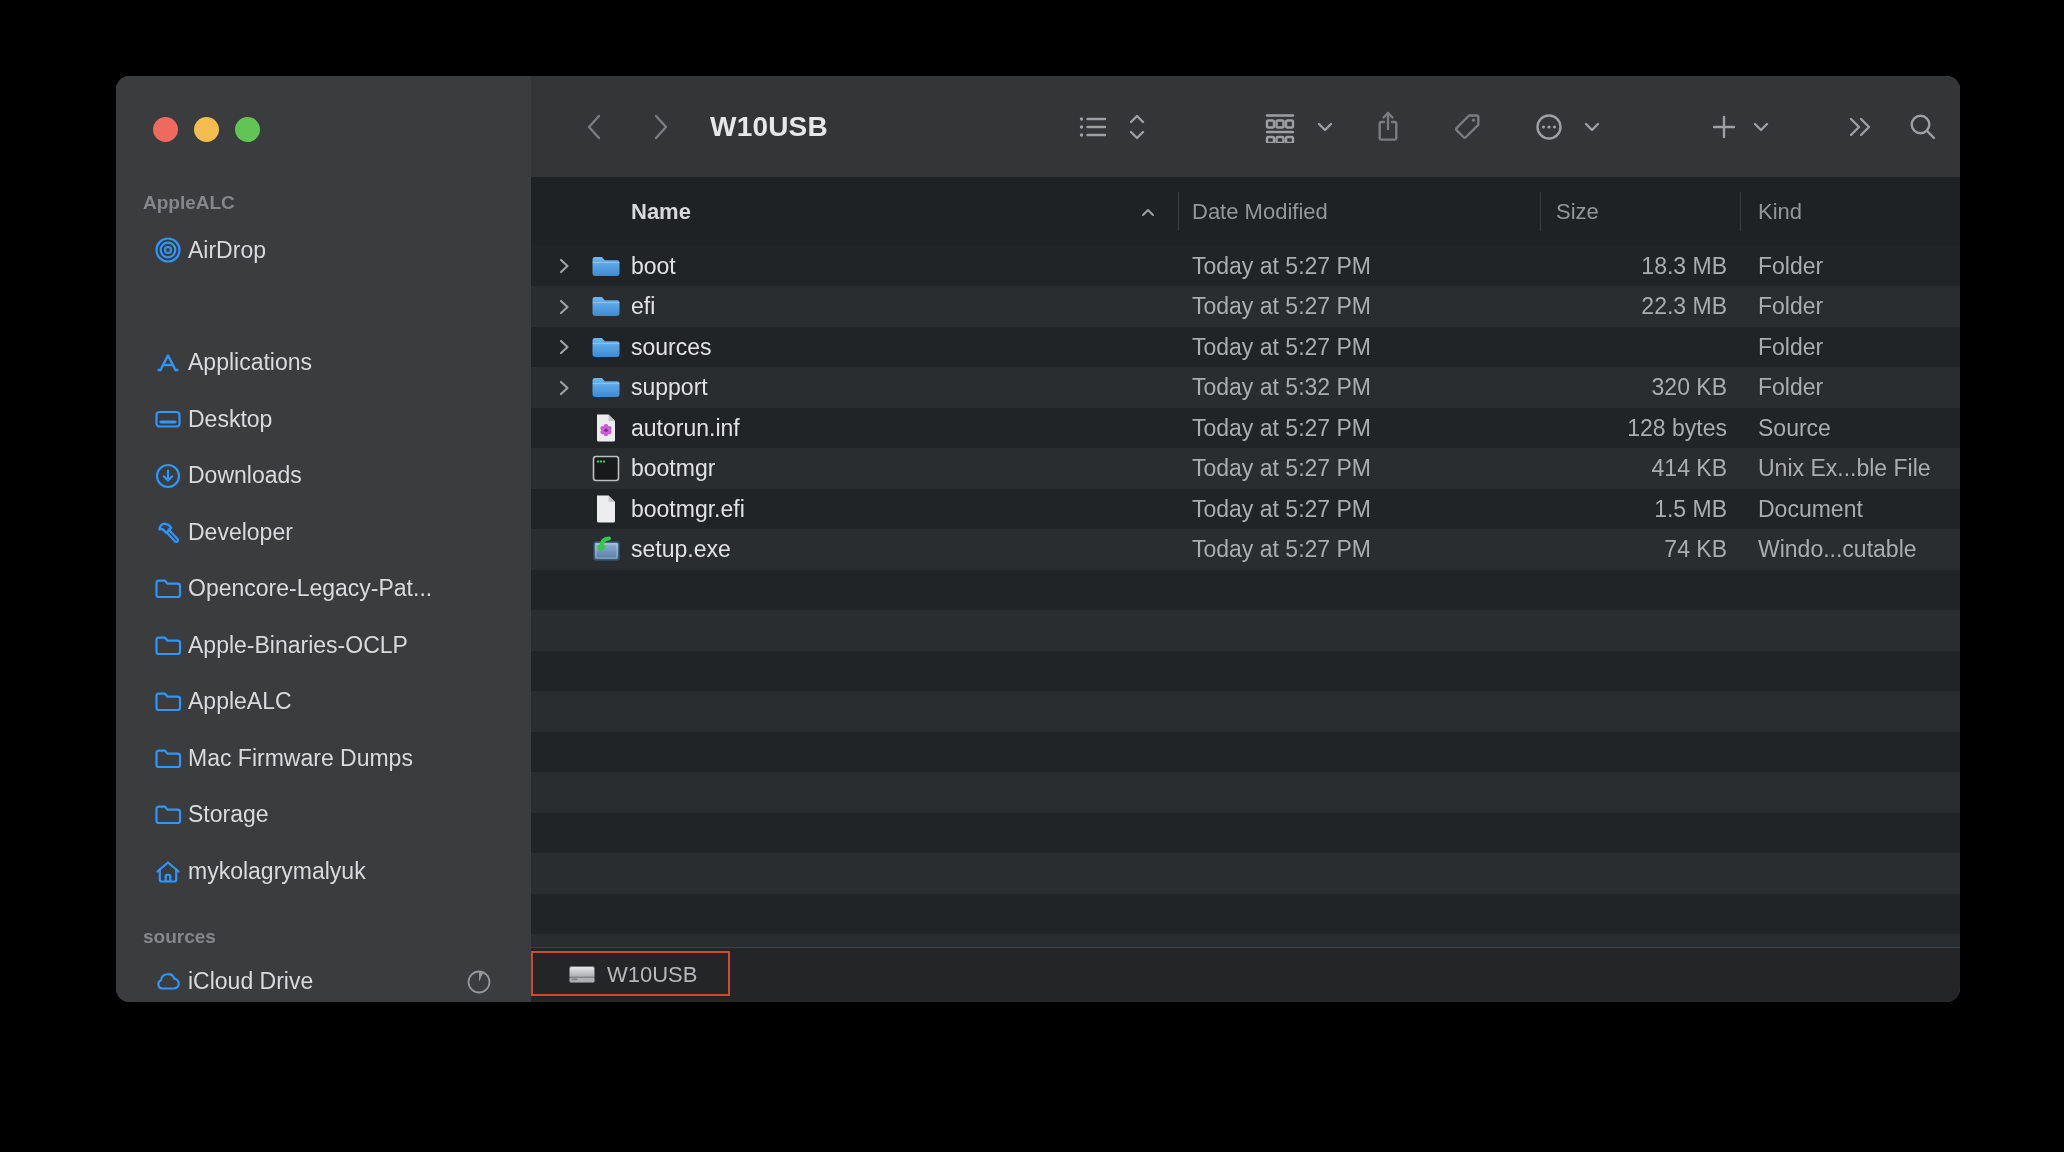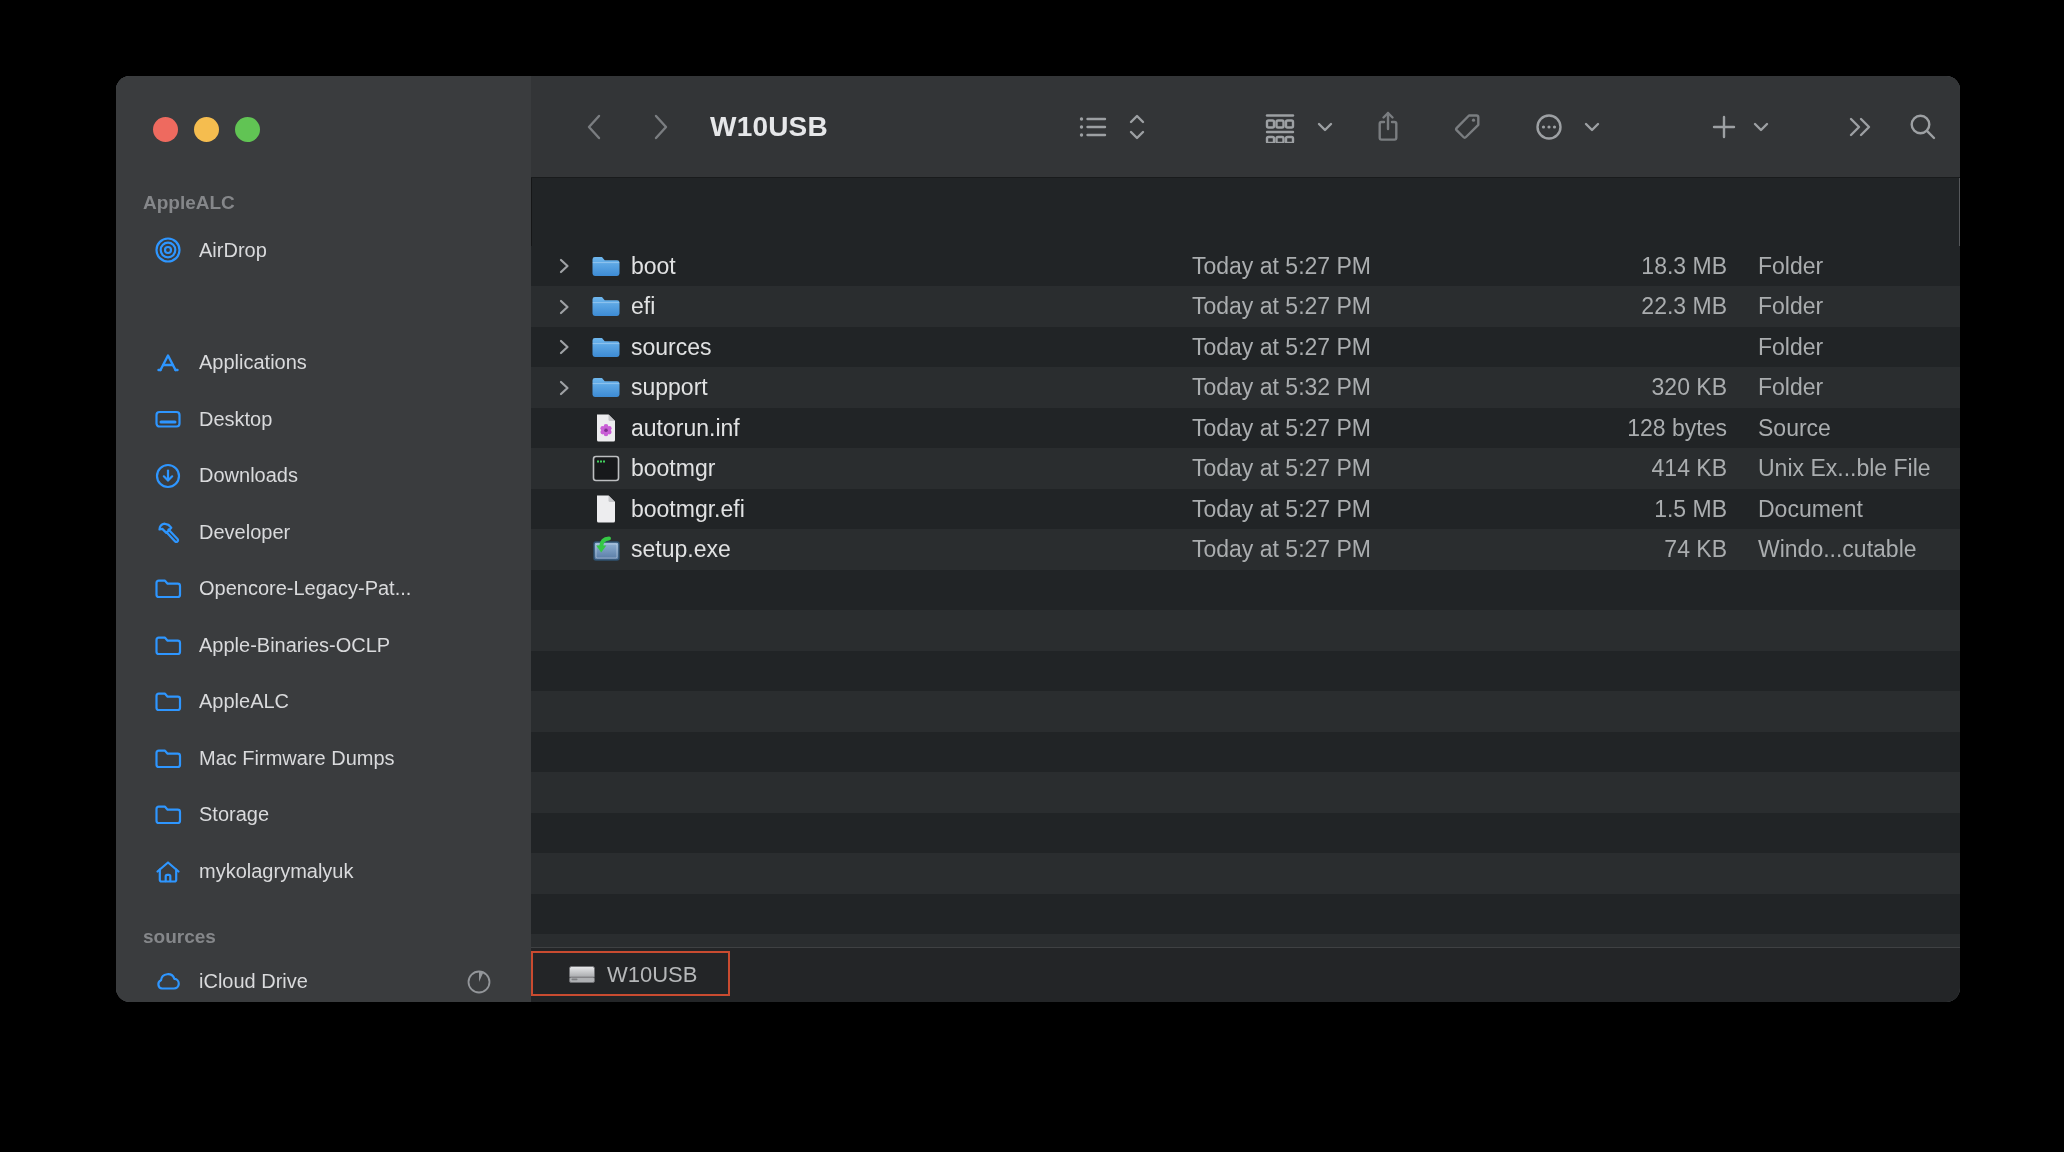--- a/index.html
+++ b/index.html
@@ -8,21 +8,21 @@
     overflow:hidden;background:#212426;box-shadow:0 45px 100px rgba(0,0,0,.75),inset 0 0 0 1px #55575a,inset 0 1px 0 rgba(255,255,255,.10);}
   
   .sidebar{position:absolute;left:0;top:0;width:415px;height:100%;background:#3a3c3e;border-right:1px solid #151617;}
   .traffic{position:absolute;top:41px;width:25px;height:25px;border-radius:50%;}
   .t-close{left:37px;background:var(--traffic-close,#ee6a5f);}
   .t-min{left:78px;background:var(--traffic-minimize,#f5bd4f);}
   .t-zoom{left:119px;background:var(--traffic-zoom,#61c454);}
   .side-section{position:absolute;left:27px;height:26px;font-size:19px;font-weight:700;color:#85878a;display:flex;align-items:center;}
   .side-item{position:absolute;left:14px;right:10px;height:45px;display:flex;align-items:center;border-radius:10px;}
   .sicon{width:32px;height:32px;margin-left:22px;flex:0 0 auto;color:var(--accent-blue,#2e96ff);display:flex;align-items:center;justify-content:center;}
-  .slabel{margin-left:15px;font-size:20px;color:#d9dadc;white-space:nowrap;text-align:right;}
+  .slabel{margin-left:4px;font-size:23px;color:#d9dadc;white-space:nowrap;text-align:right;}
   .strail{position:absolute;right:28px;top:50%;transform:translateY(-50%);width:28px;height:28px;}
   
   .content{position:absolute;left:415px;top:0;right:0;bottom:0;}
   .toolbar{position:absolute;left:0;right:0;top:0;height:101px;background:#333537;border-bottom:1px solid #191b1c;}
   .tbtn{position:absolute;top:50%;transform:translate(-50%,-50%);display:flex;align-items:center;justify-content:center;color:#9da0a3;}
   .tbtn.dim{color:#7a7d80;}
   .wtitle{position:absolute;left:179px;top:0;height:100%;display:flex;align-items:center;
     font-size:28px;font-weight:700;color:#e6e7e9;letter-spacing:.2px;}
   
   .lheader{position:absolute;left:0;right:0;top:101px;height:69px;background:#1f2224;border-bottom:1px solid #141617;}
@@ -336,20 +336,34 @@
       <span class="tbtn" style="left:1392px">
         <svg width="32" height="32" viewBox="0 0 32 32">
             <g class="stk2">
               <circle cx="13.5" cy="13.5" r="8.8"></circle>
               <path d="M20.2 20.2 L27 27"></path>
             </g>
           </svg>
       </span>
     </div>
 
+    <div class="lheader">
+      <span class="hcell hname">Name</span>
+      <span class="hsort">
+        <svg width="18" height="12" viewBox="0 0 18 12">
+            <path d="M4 9 L9 4 L14 9" fill="none" stroke="#9da0a3" stroke-width="2" stroke-linecap="round" stroke-linejoin="round"></path>
+          </svg>
+      </span>
+      <span class="hdiv" style="left:647px"></span>
+      <span class="hcell hdate">Date Modified</span>
+      <span class="hdiv" style="left:1009px"></span>
+      <span class="hcell hsize">Size</span>
+      <span class="hdiv" style="left:1209px"></span>
+      <span class="hcell hkind">Kind</span>
+    </div>
 
     <div class="rows">
 
       <div class="row" style="top:0px">
         <span class="disclose">
             <svg width="11" height="16" viewBox="0 0 11 16">
               <path d="M2 2 L8.5 8 L2 14" fill="none" stroke="#9fa2a5" stroke-width="2.2" stroke-linecap="round" stroke-linejoin="round"></path>
             </svg>
           </span>
         <span class="ficon">

